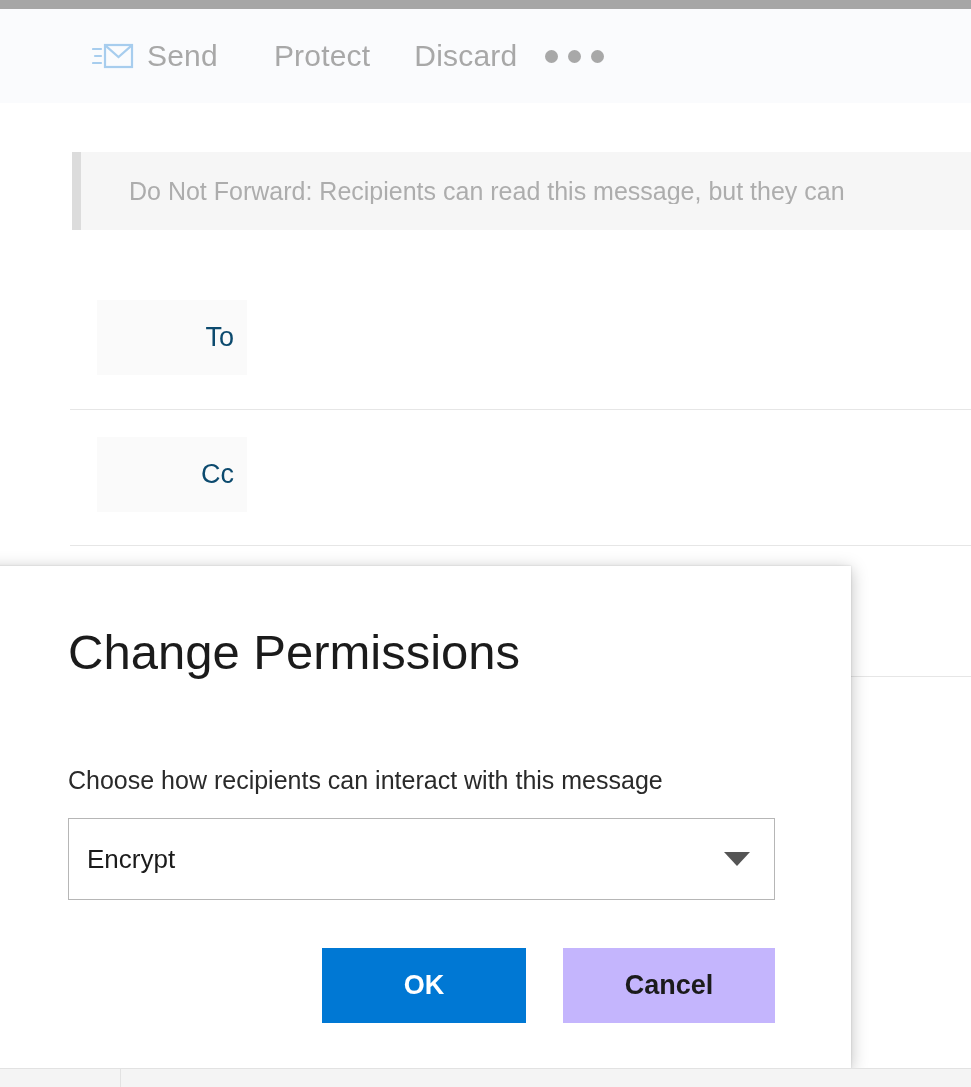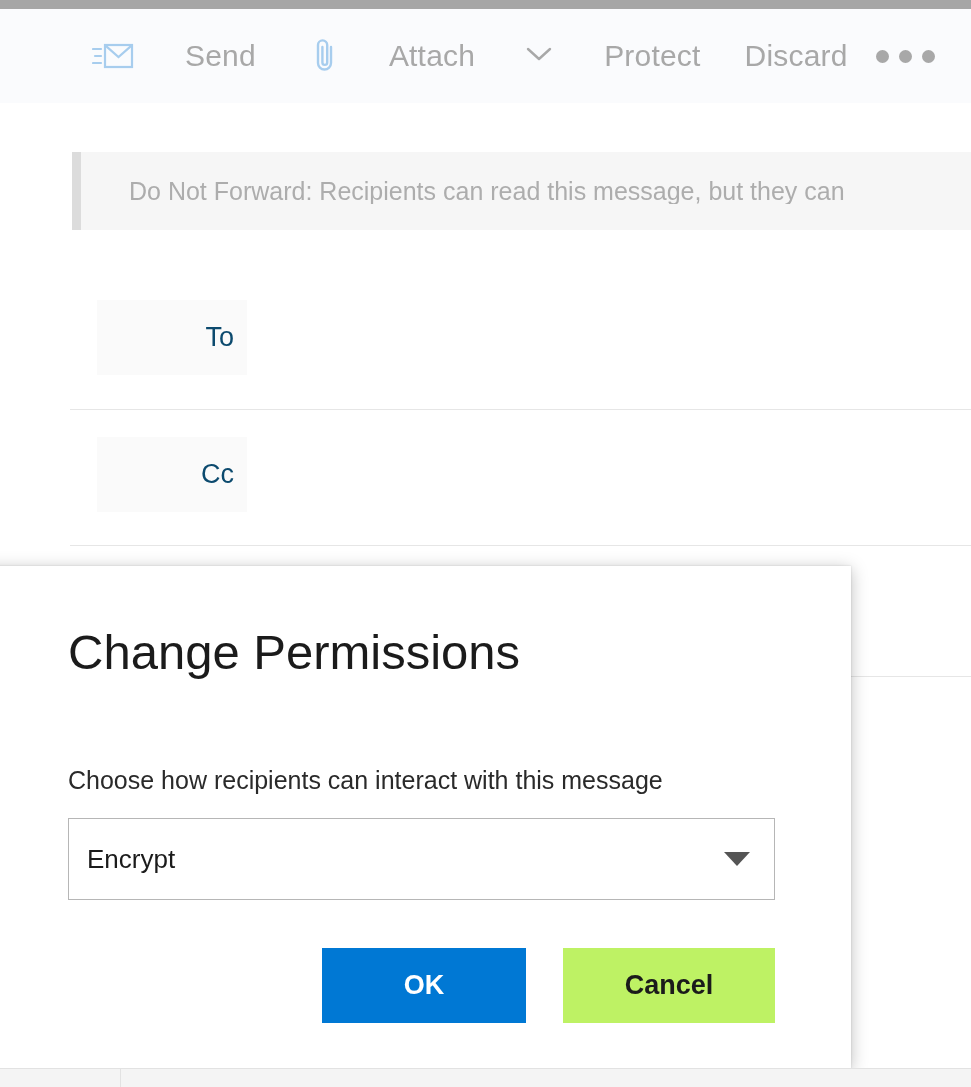--- a/index.html
+++ b/index.html
@@ -38,21 +38,20 @@
     box-sizing: border-box;
     padding-left: 92px;
   }
   .tb-btn {
     display: flex;
     align-items: center;
     height: 60px;
     cursor: pointer;
     user-select: none;
     white-space: nowrap;
-    gap: 38px;
   }
   .tb-label {
     font-size: 30px;
     font-weight: 400;
     color: #a8a8a8;
     letter-spacing: 0.2px;
     line-height: 1;
   }
   .tb-icon {
     display: inline-flex;
@@ -233,21 +232,21 @@
     font-weight: 700;
     cursor: pointer;
     line-height: 1;
     padding: 0 18px;
   }
   .btn-primary {
     background: #0078d4;
     color: #ffffff;
   }
   .btn-secondary {
-    background: #bef264;
+    background: #c4b5fd;
     color: #1b1b1b;
     min-width: 212px;
   }
 
   
   .page-footer-bg {
     position: absolute;
     top: 1068px;
     left: 0;
     width: 971px;
@@ -285,33 +284,20 @@
           <line x1="3" y1="16" x2="9" y2="16"></line>
           <line x1="1" y1="23" x2="9" y2="23"></line>
         </g>
         <rect x="13" y="5" width="27" height="22" fill="none" stroke="#a7cdee" stroke-width="2.2"></rect>
         <polyline points="13.8,5.8 26.5,17 39.2,5.8" fill="none" stroke="#a7cdee" stroke-width="2.2"></polyline>
       </svg>
     </span>
     <span class="tb-label">Send</span>
   </div>
 
-  <div class="tb-btn tb-gap-attach">
-    <span class="tb-icon">
-      <svg width="26" height="40" viewBox="0 0 26 40" aria-hidden="true">
-        <path d="M19 11 v16 a6.5 6.5 0 0 1 -13 0 V9 a4.6 4.6 0 0 1 9.2 0 v17.5 a2.4 2.4 0 0 1 -4.8 0 V11" fill="none" stroke="#a7cdee" stroke-width="2.4" stroke-linecap="round" stroke-linejoin="round"></path>
-      </svg>
-    </span>
-    <span class="tb-label">Attach</span>
-    <span class="chev">
-      <svg width="26" height="16" viewBox="0 0 26 16" aria-hidden="true">
-        <polyline points="2,3 13,13 24,3" fill="none" stroke="#a8a8a8" stroke-width="2.4" stroke-linecap="round" stroke-linejoin="round"></polyline>
-      </svg>
-    </span>
-  </div>
 
   <div class="tb-btn tb-gap-protect">
     <span class="tb-label">Protect</span>
   </div>
 
   <div class="tb-btn tb-gap-discard">
     <span class="tb-label">Discard</span>
   </div>
 
   <div class="tb-btn">

